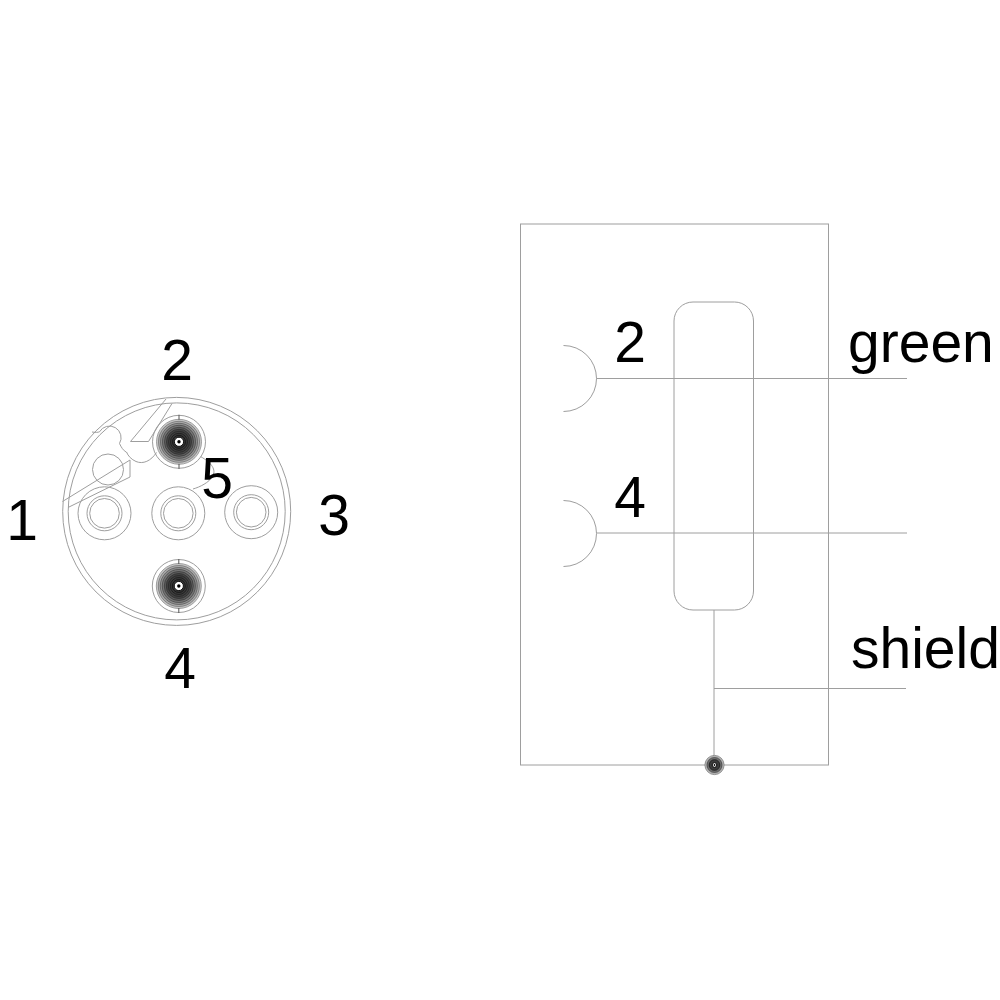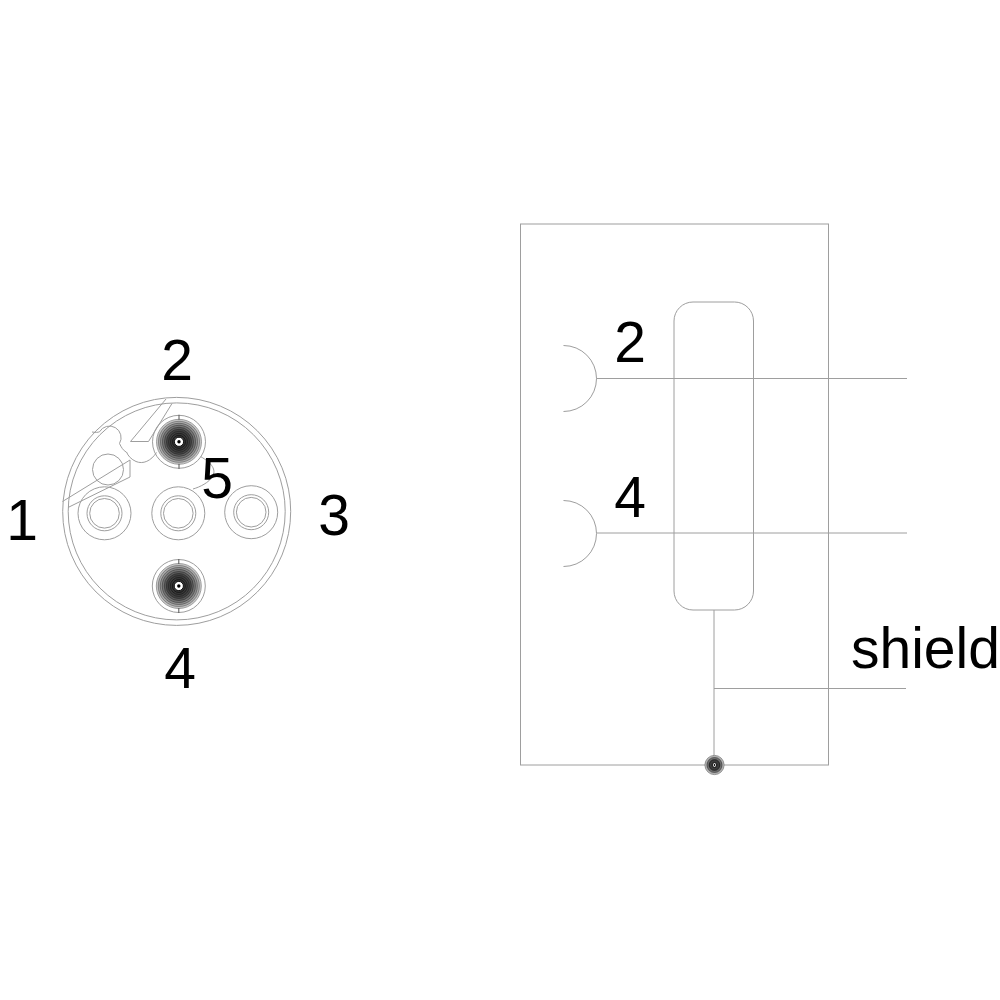--- a/index.html
+++ b/index.html
@@ -100,14 +100,15 @@
 
   <div class="lbl num" style="left:147px;top:332px;">2</div>
   <div class="lbl num" style="left:-8px;top:492px;">1</div>
   <div class="lbl num" style="left:304px;top:487px;">3</div>
   <div class="lbl num" style="left:150px;top:640px;">4</div>
   <div class="lbl num" style="left:187px;top:450px;">5</div>
 
   <div class="lbl num" style="left:600px;top:314px;">2</div>
   <div class="lbl num" style="left:600px;top:469px;">4</div>
 
+  <div class="lbl" style="left:848px;top:314px;">green</div>
   <div class="lbl" style="left:851px;top:620px;">shield</div>
 </div>
 
 </body></html>

